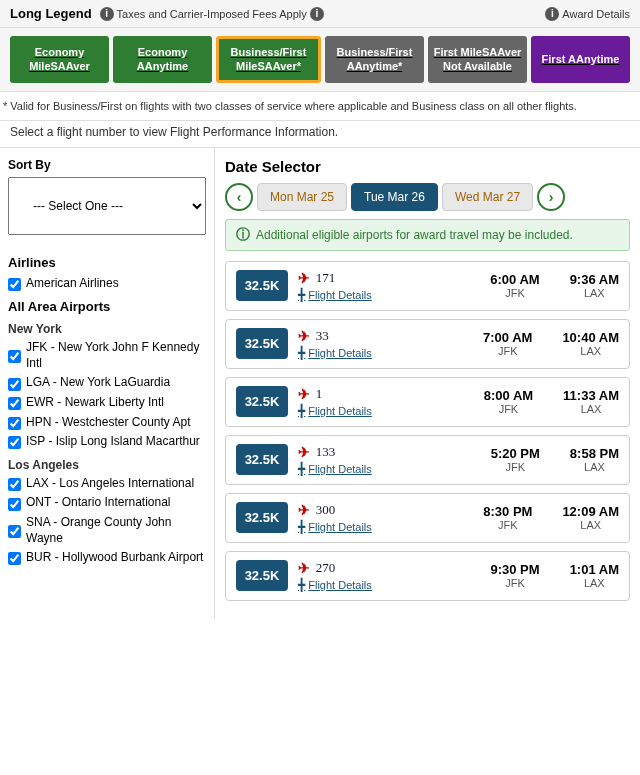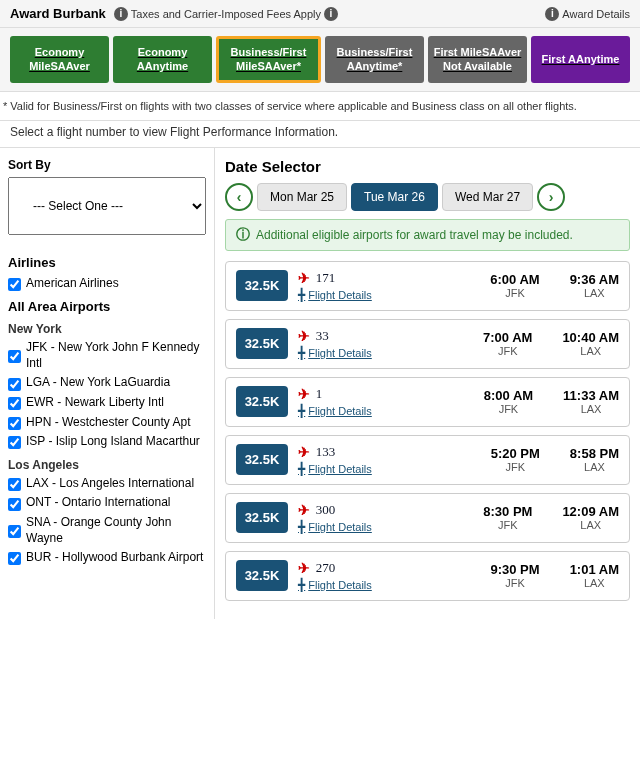--- a/index.html
+++ b/index.html
@@ -54,21 +54,21 @@
     
     .date-selector-label { font-size: 15px; font-weight: bold; margin-bottom: 8px; }
     .date-nav { display: flex; align-items: center; gap: 4px; margin-bottom: 8px; }
     .nav-arrow {
       width: 28px; height: 28px; border: 2px solid #2e7d32; border-radius: 50%;
       background: #fff; cursor: pointer; display: flex; align-items: center; justify-content: center;
       font-size: 14px; color: #2e7d32; font-weight: bold;
     }
     .date-btn {
       padding: 6px 12px; border: 1px solid #ccc; border-radius: 4px;
-      cursor: pointer; font-size: 12px; background: #e8e8e8; color: #000000;
+      cursor: pointer; font-size: 12px; background: #e8e8e8; color: #a16207;
     }
     .date-btn.active { background: #1a5276; color: #fff; border-color: #1a5276; }
 
     
     .info-banner {
       background: #e8f5e9; border: 1px solid #a5d6a7; border-radius: 3px;
       padding: 6px 10px; margin-bottom: 10px; font-size: 12px; color: #2e7d32;
       display: flex; align-items: center; gap: 6px;
     }
     .info-banner-icon { color: #2e7d32; font-weight: bold; font-size: 14px; }
@@ -93,21 +93,21 @@
     .time-row { display: flex; gap: 30px; justify-content: flex-end; }
     .time-block { text-align: center; }
     .time-val { font-size: 13px; font-weight: bold; }
     .airport-code { font-size: 11px; color: #555; }
   </style>
 </head>
 <body>
 
 <div class="award-legend-bar">
   <div class="award-legend-left">
-    <span class="award-legend-title">Award Burbank</span>
+    <span class="award-legend-title">Long Legend</span>
     <span class="taxes-link">
       <span class="info-icon">i</span>
       <span>Taxes and Carrier-Imposed Fees Apply</span>
       <span class="info-icon">i</span>
     </span>
   </div>
   <span class="award-details-link">
     <span class="info-icon">i</span>
     <span>Award Details</span>
   </span>

